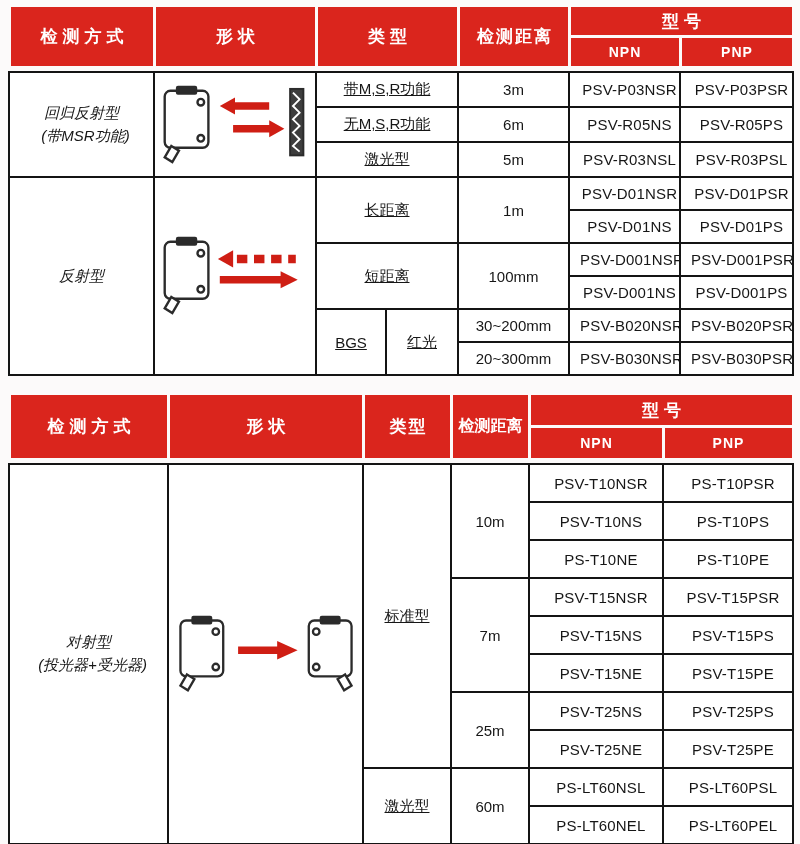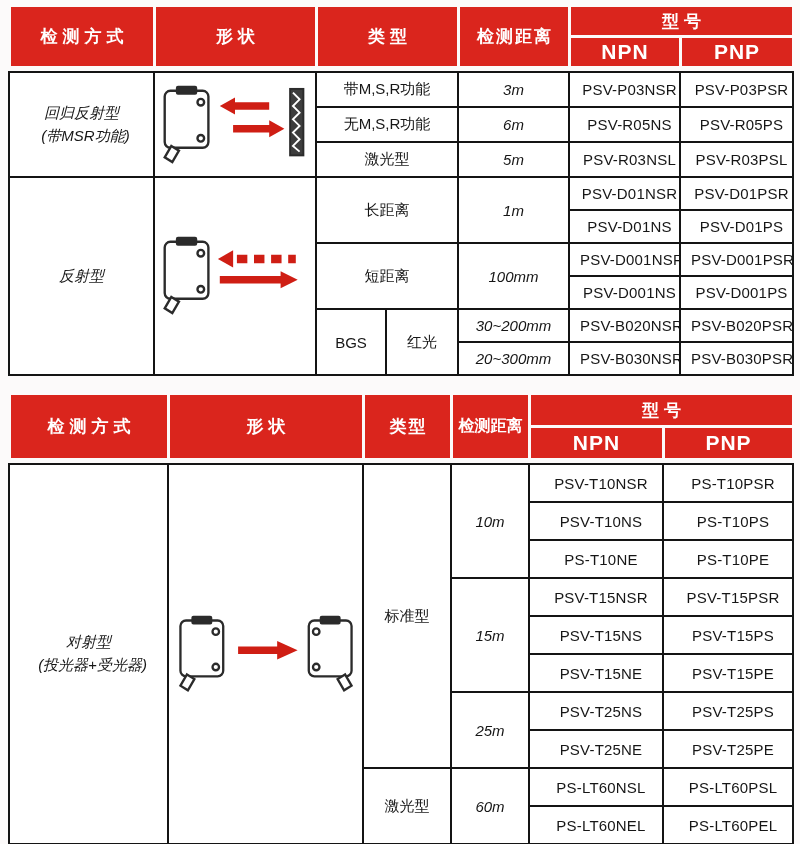--- a/index.html
+++ b/index.html
@@ -22,37 +22,37 @@
     text-align:center;
     vertical-align:middle;
     overflow:hidden;
     white-space:nowrap;
   }
   .t1 table.hdr tr { height:31px; }
   .t2 table.hdr tr { height:33px; }
   th.sp4 { letter-spacing:5px; font-size:17px; padding-left:5px; }
   th.sp2 { letter-spacing:2px; font-size:17px; padding-left:2px; }
   th.sp0 { letter-spacing:0px; font-size:16px; }
-  th.lat { font-size:21px; letter-spacing:1px; }
+  th.lat { font-size:14px; letter-spacing:1px; }
 
   
   table.bdy { margin-top:2px; background:#ffffff; }
   table.bdy td {
     border:2px solid #141414;
     text-align:center;
     vertical-align:middle;
     font-size:15px;
     overflow:hidden;
     white-space:nowrap;
   }
   td.model { text-align:left; padding-left:10px; font-size:16px; letter-spacing:0.2px; }
   td.method { font-size:16px;font-style:italic; }
   td.method .l2 { margin-top:4px;margin-left:8px; }
-  td.dist { font-size:16px;font-style:italic; }
-  td.typ { font-size:15px; }
+  td.dist { font-size:16px; }
+  td.typ { font-size:15px;text-decoration:underline; }
   .t1 tr.r35 { height:35px; }
   .t1 tr.r33 { height:33px; }
   .t2 tr.r38 { height:38px; }
   .gap { height:16px; }
   .shape-cell svg { display:block; margin:0 auto; }
 </style>
 </head>
 <body>
 
 <div class="page">
@@ -257,21 +257,21 @@
       </tr>
       <tr class="r38">
         <td class="model">PSV-T10NS</td>
         <td class="model">PS-T10PS</td>
       </tr>
       <tr class="r38">
         <td class="model">PS-T10NE</td>
         <td class="model">PS-T10PE</td>
       </tr>
       <tr class="r38">
-        <td rowspan="3" class="dist">15m</td>
+        <td rowspan="3" class="dist">7m</td>
         <td class="model">PSV-T15NSR</td>
         <td class="model">PSV-T15PSR</td>
       </tr>
       <tr class="r38">
         <td class="model">PSV-T15NS</td>
         <td class="model">PSV-T15PS</td>
       </tr>
       <tr class="r38">
         <td class="model">PSV-T15NE</td>
         <td class="model">PSV-T15PE</td>

